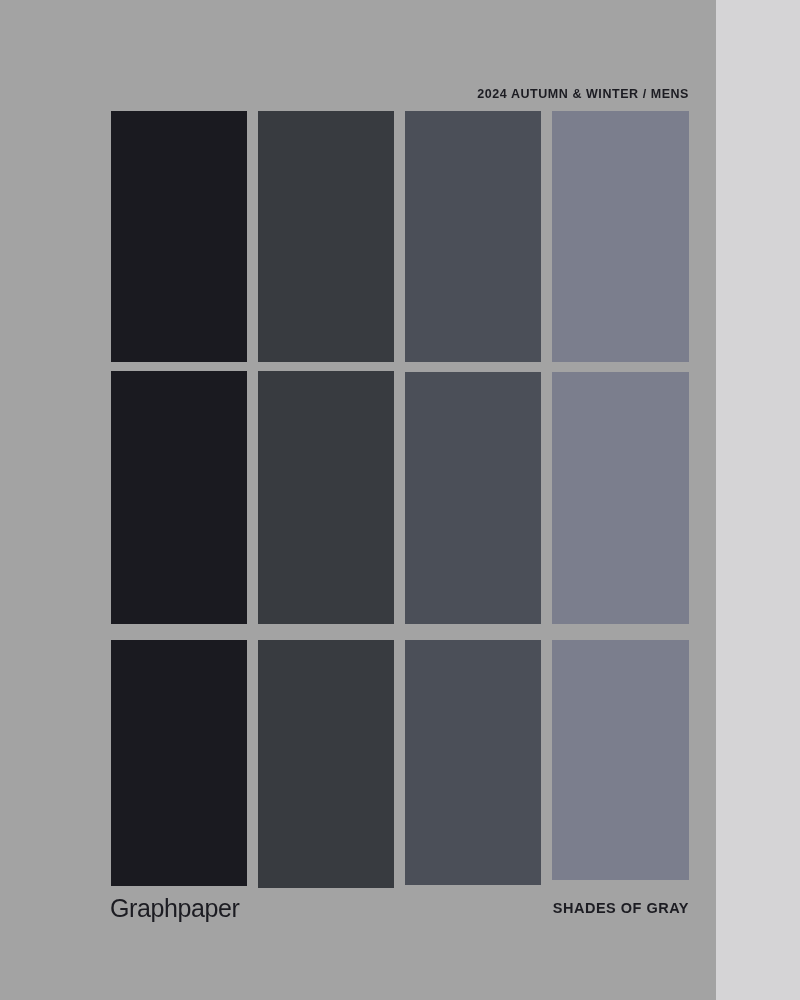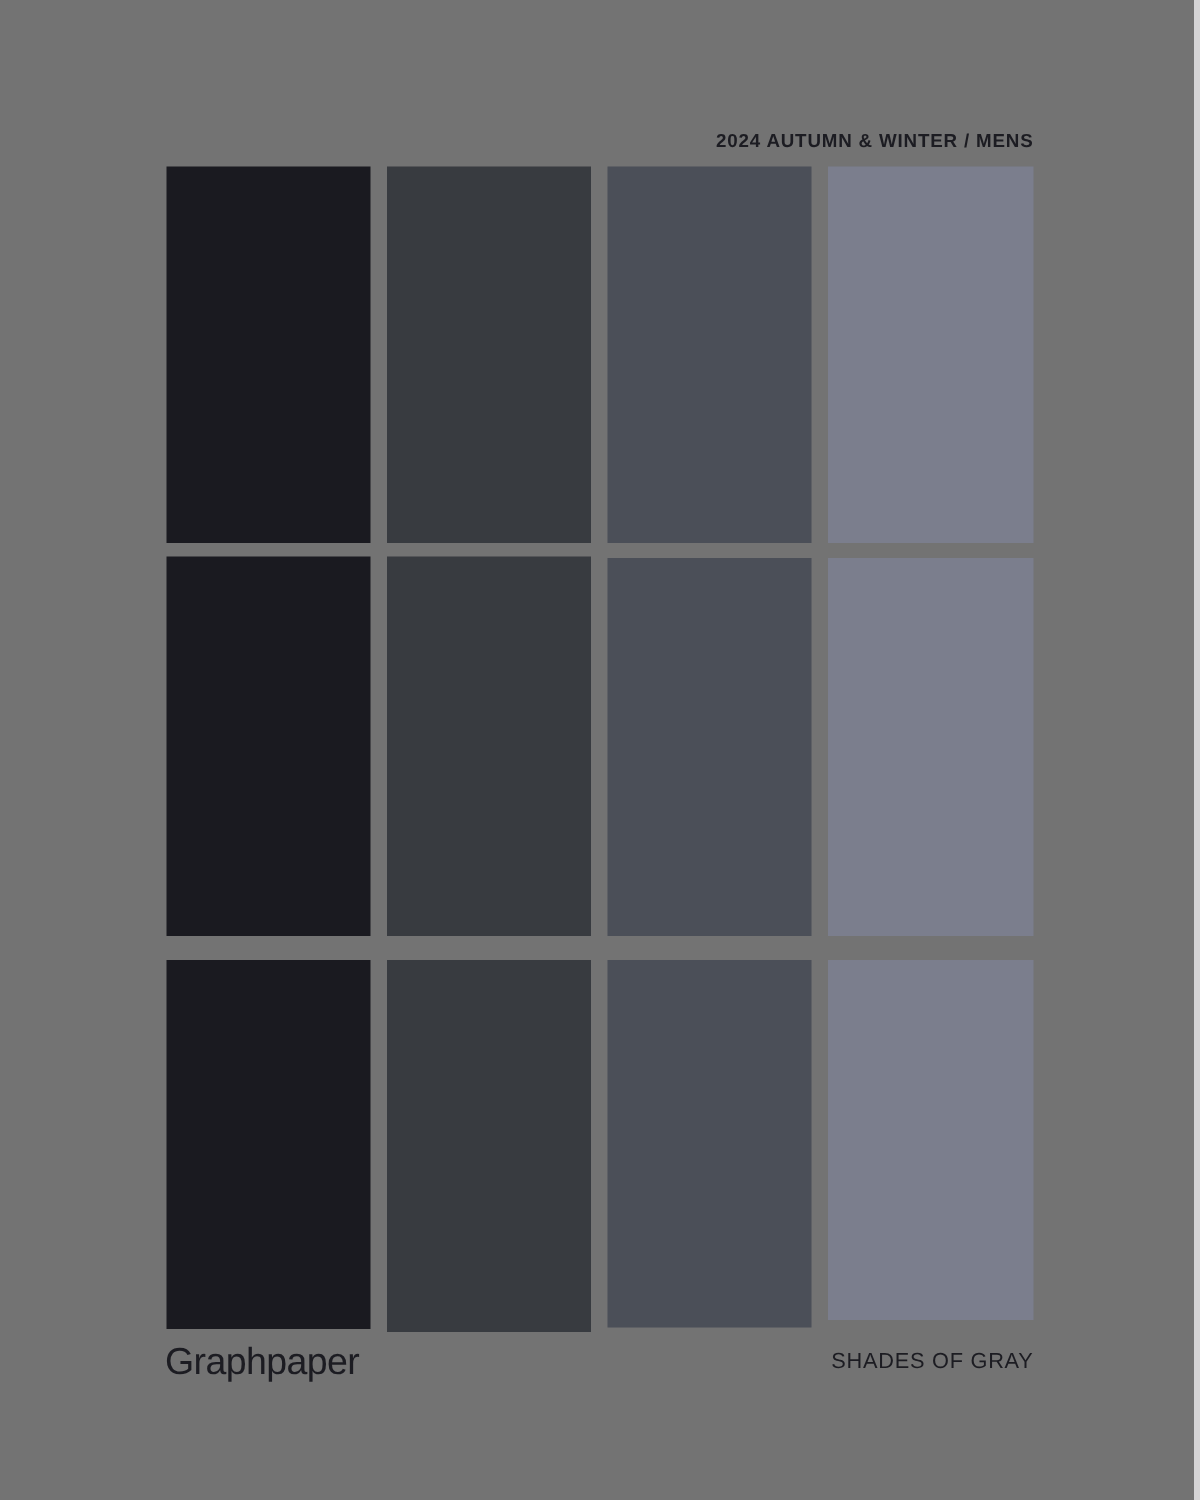--- a/index.html
+++ b/index.html
@@ -11,23 +11,23 @@
     width: 800px;
     height: 1000px;
     background: #d5d4d6;
     font-family: "Liberation Sans", sans-serif;
     -webkit-font-smoothing: antialiased;
     overflow: hidden;
   }
 
   #poster {
     position: relative;
-    width: 796px;
+    width: 716px;
     height: 1000px;
-    background: #737373;
+    background: #a3a3a3;
   }
 
   
   .header-line {
     position: absolute;
     left: 111px;
     top: 86px;
     width: 578px;
     text-align: right;
     font-size: 12.5px;
@@ -63,21 +63,21 @@
     line-height: 30px;
     white-space: nowrap;
   }
   .footer-right {
     position: absolute;
     left: 300px;
     top: 898px;
     width: 389px;
     text-align: right;
     font-size: 14.5px;
-    font-weight: 400;
+    font-weight: 700;
     letter-spacing: 0.5px;
     color: #1c1c22;
     line-height: 20px;
     white-space: nowrap;
   }
 </style>
 </head>
 <body>
 
 <div id="poster">

